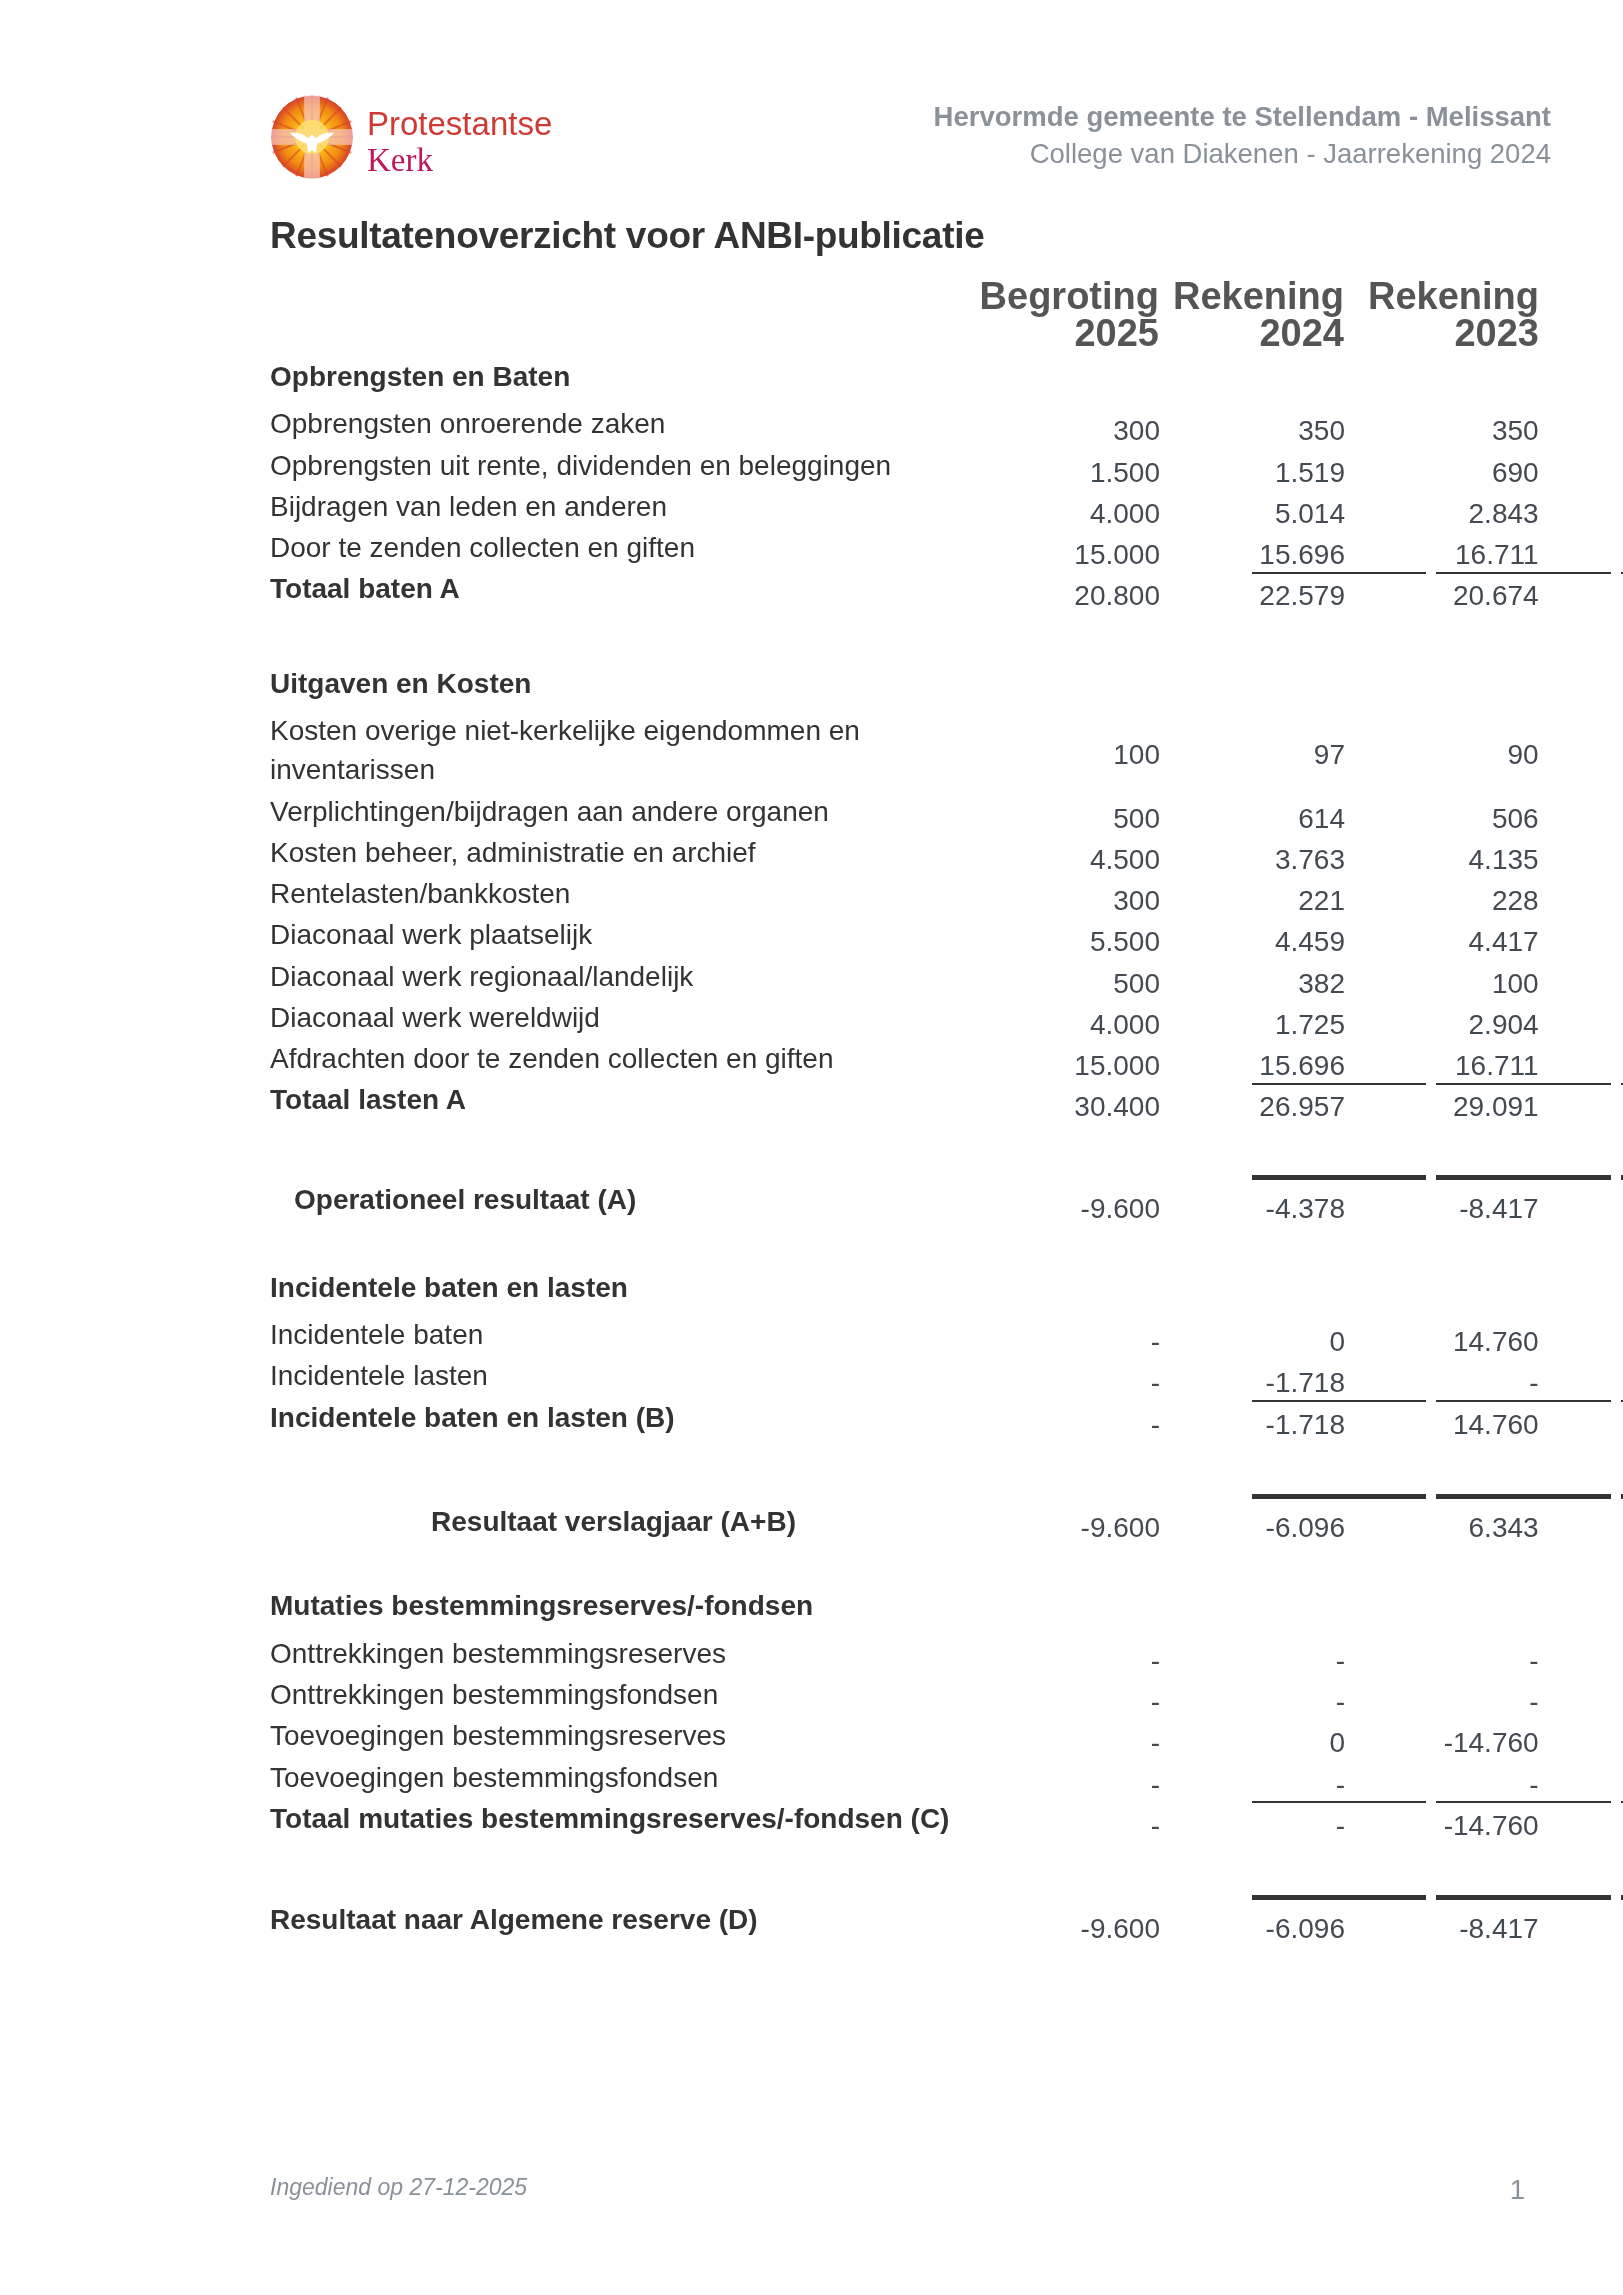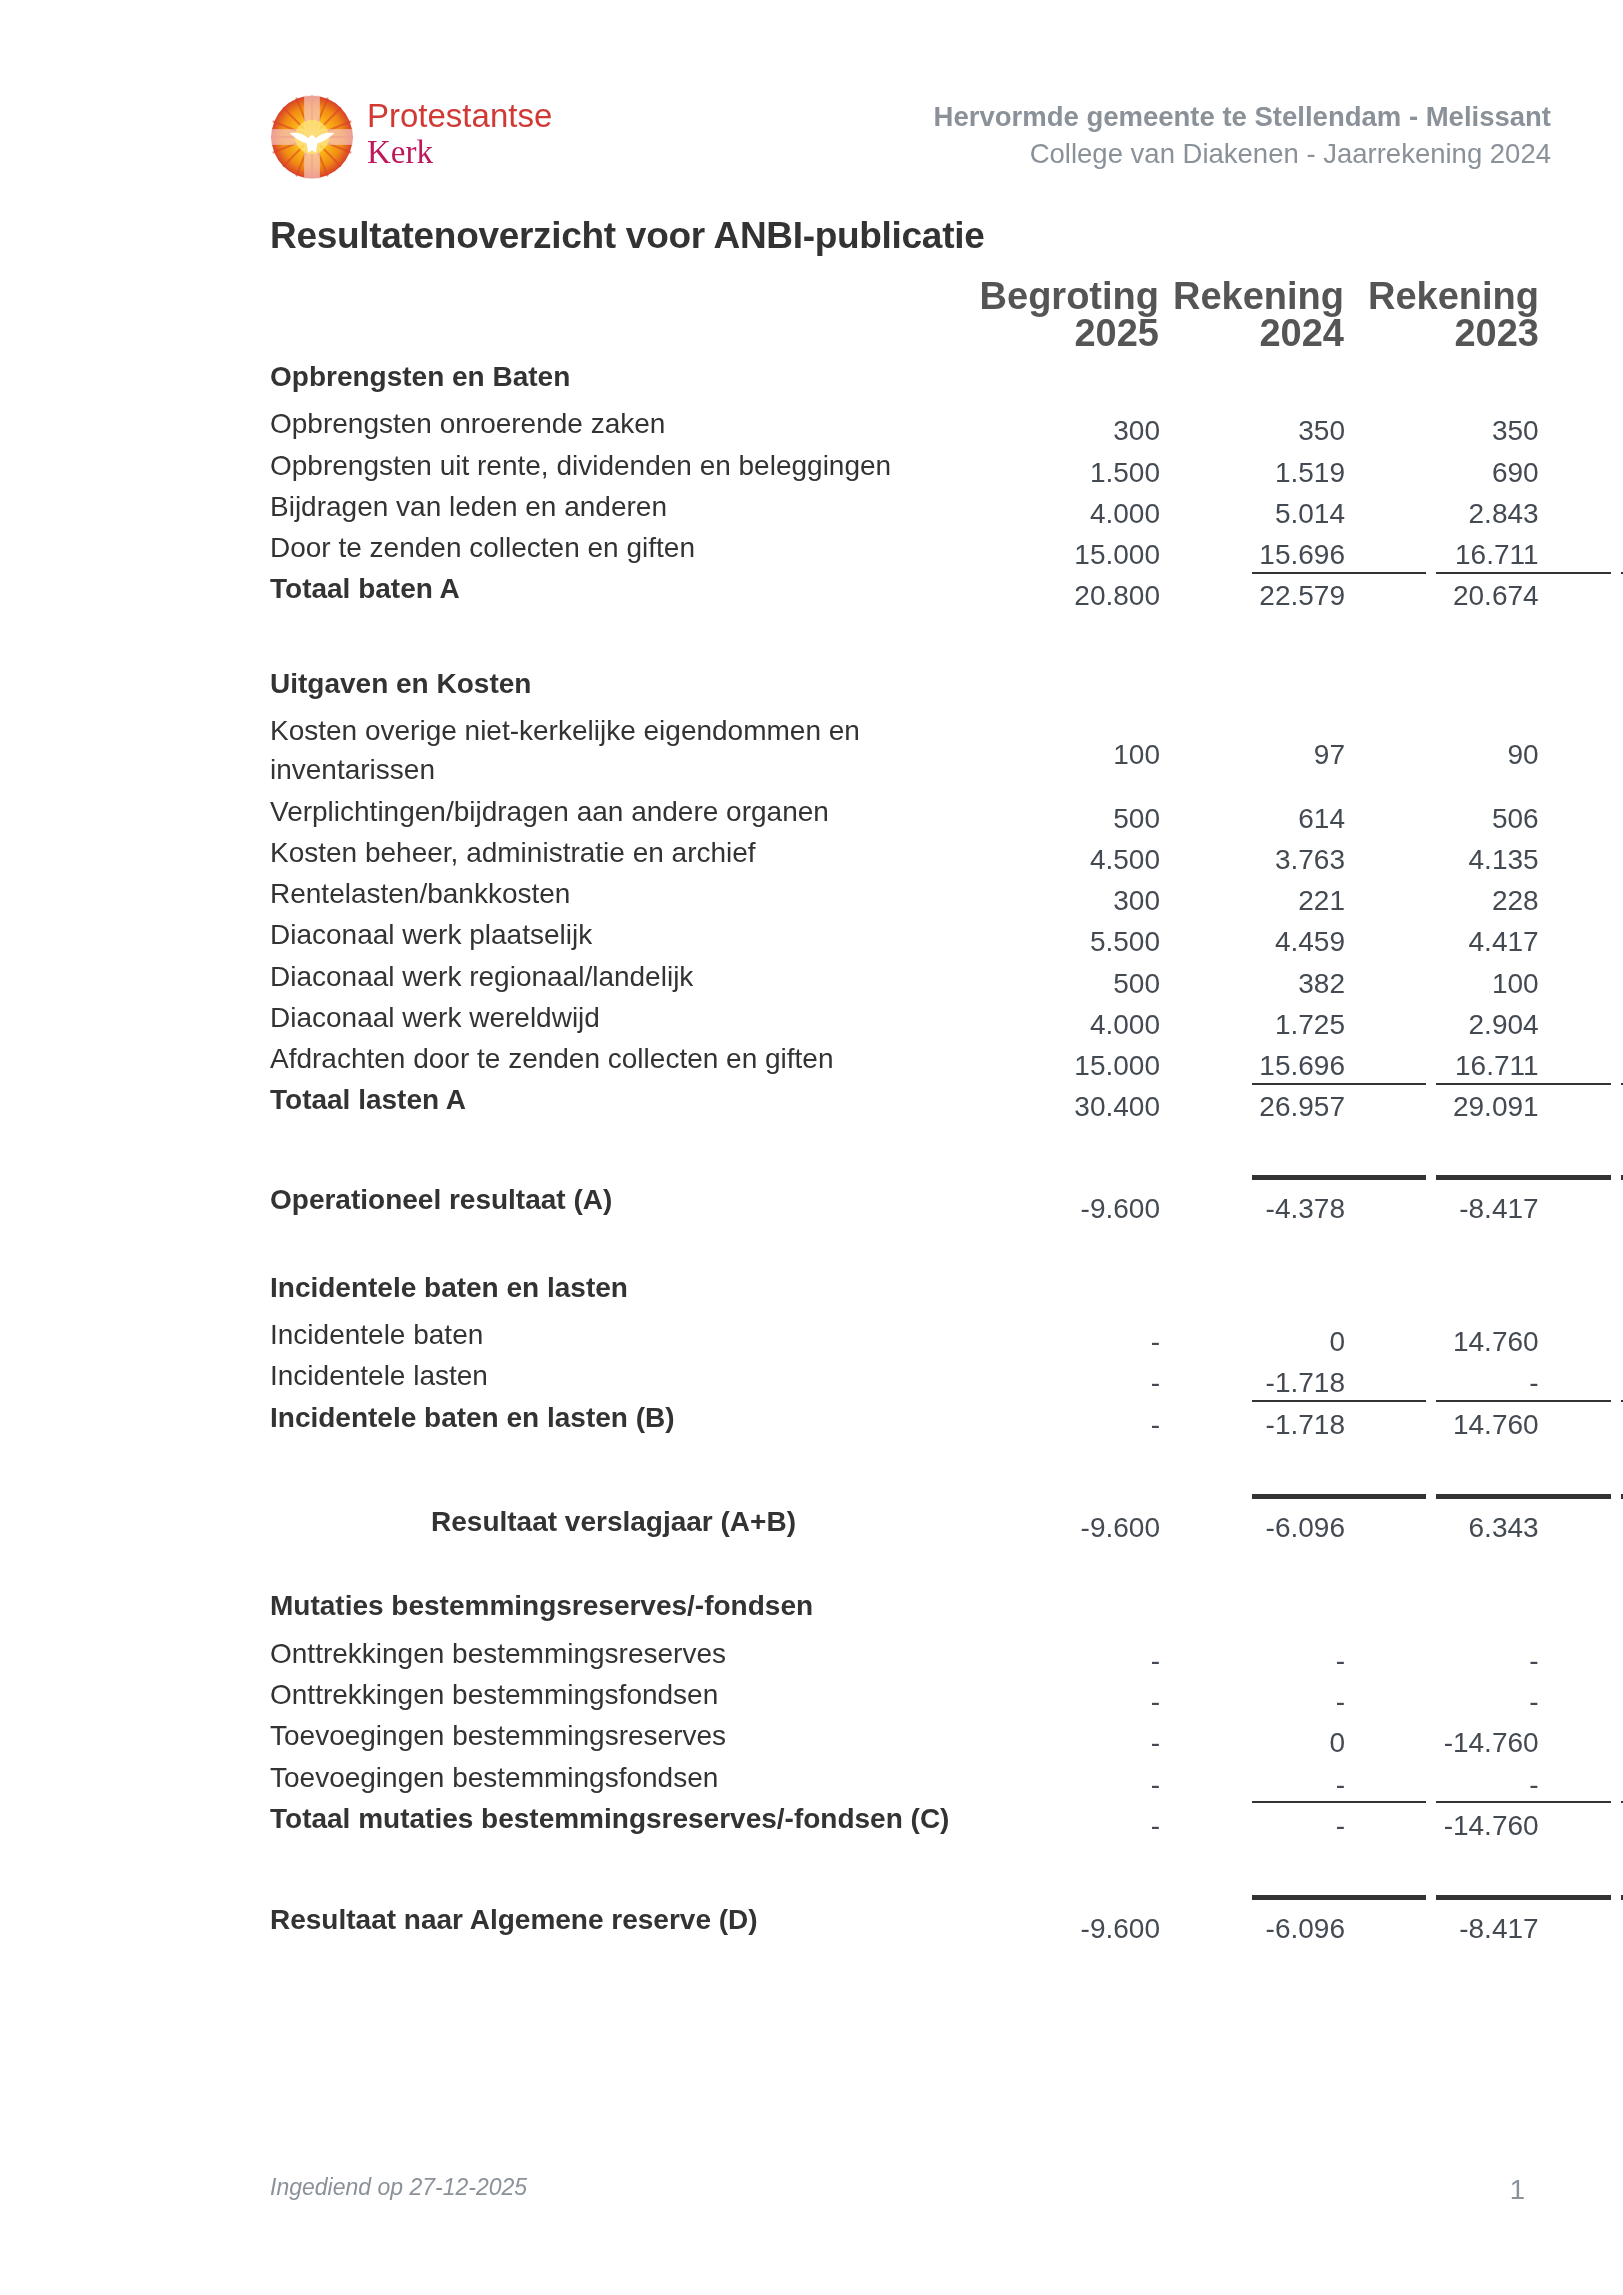--- a/index.html
+++ b/index.html
@@ -1,20 +1,20 @@
 <!DOCTYPE html>
 <html style="font-size:10.5px"><head>
 <meta charset="utf-8">
 <style>
   html, body { margin: 0; padding: 0; background: #ffffff; }
   body { width: 1623px; height: 2295px; position: relative; font-family: "Liberation Sans", sans-serif; color: #333333; overflow: hidden; }
 
   .logo { position: absolute; left: 270px; top: 95px; width: 308px; height: 88px; }
   .logo-mark { position: absolute; left: 0; top: 0; width: 84px; height: 84px; }
-  .logo-text { position: absolute; left: 97px; top: 2px; font-size: 33px; line-height: 37px; }
+  .logo-text { position: absolute; left: 97px; top: 10px; font-size: 33px; line-height: 37px; }
   .logo-text .l1 { color: #d03a35; display: block; }
   .logo-text .l2 { color: #be185d; display: block; font-family: Liberation Serif, serif; }
 
   .header-right { position: absolute; right: 72px; top: 98px; text-align: right; color: #8a9199; font-size: 27.5px; line-height: 37px; }
   .header-right .org { font-weight: bold; display: block; }
   .header-right .sub { display: block; }
 
   .page-title { position: absolute; left: 270px; top: 215px; font-size: 37px; font-weight: bold; color: #333333; letter-spacing: -0.3px; }
 
   .col-head { position: absolute; top: 278px; text-align: right; color: #555555; font-weight: bold; font-size: 38px; line-height: 37px; }
@@ -203,21 +203,21 @@
     <span class="label">Totaal lasten A</span>
     <span class="val v1">30.400</span>
     <span class="val v2">26.957</span>
     <span class="val v3">29.091</span>
   </div>
 
   <div class="rule thick r1" style="top:1175px;"></div>
   <div class="rule thick r2" style="top:1175px;"></div>
   <div class="rule thick r3" style="top:1175px;"></div>
   <div class="row bold" style="top:1175px;">
-    <span class="label" style="top:5.2px;">Operationeel resultaat (A)</span>
+    <span class="label" style="top:5.2px;margin-left:24px;">Operationeel resultaat (A)</span>
     <span class="val v1" style="top:14.4px;">-9.600</span>
     <span class="val v2" style="top:14.4px;">-4.378</span>
     <span class="val v3" style="top:14.4px;">-8.417</span>
   </div>
 
   <div class="row section" style="top:1268px;">
     <span class="label">Incidentele baten en lasten</span>
   </div>
   <div class="row" style="top:1315px;">
     <span class="label">Incidentele baten</span>

